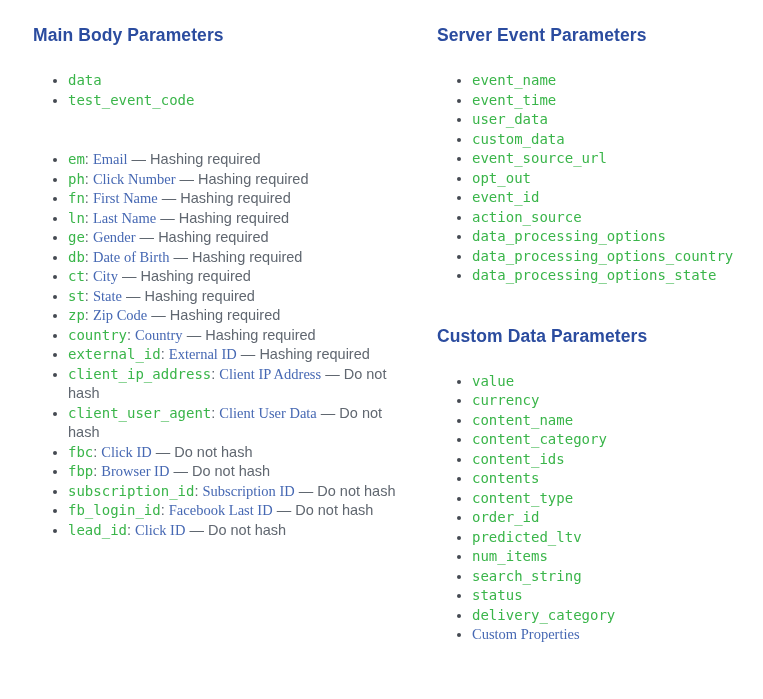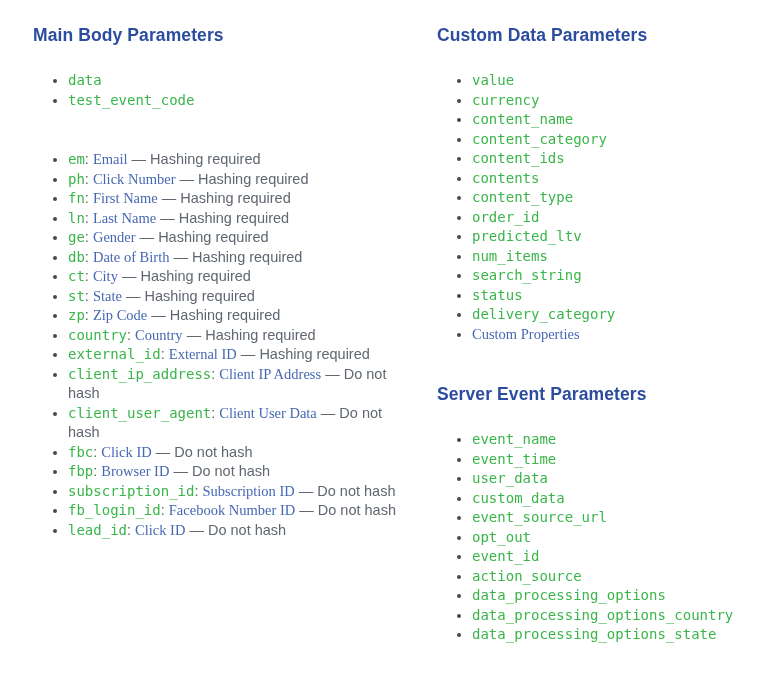--- a/index.html
+++ b/index.html
@@ -92,55 +92,55 @@
           <li><code class="param-code">ct</code><span class="separator">: </span><a class="param-link">City</a><span class="param-note"> — Hashing required</span></li>
           <li><code class="param-code">st</code><span class="separator">: </span><a class="param-link">State</a><span class="param-note"> — Hashing required</span></li>
           <li><code class="param-code">zp</code><span class="separator">: </span><a class="param-link">Zip Code</a><span class="param-note"> — Hashing required</span></li>
           <li><code class="param-code">country</code><span class="separator">: </span><a class="param-link">Country</a><span class="param-note"> — Hashing required</span></li>
           <li><code class="param-code">external_id</code><span class="separator">: </span><a class="param-link">External ID</a><span class="param-note"> — Hashing required</span></li>
           <li><code class="param-code">client_ip_address</code><span class="separator">: </span><a class="param-link">Client IP Address</a><span class="param-note"> — Do not hash</span></li>
           <li><code class="param-code">client_user_agent</code><span class="separator">: </span><a class="param-link">Client User Data</a><span class="param-note"> — Do not hash</span></li>
           <li><code class="param-code">fbc</code><span class="separator">: </span><a class="param-link">Click ID</a><span class="param-note"> — Do not hash</span></li>
           <li><code class="param-code">fbp</code><span class="separator">: </span><a class="param-link">Browser ID</a><span class="param-note"> — Do not hash</span></li>
           <li><code class="param-code">subscription_id</code><span class="separator">: </span><a class="param-link">Subscription ID</a><span class="param-note"> — Do not hash</span></li>
-          <li><code class="param-code">fb_login_id</code><span class="separator">: </span><a class="param-link">Facebook Number ID</a><span class="param-note"> — Do not hash</span></li>
+          <li><code class="param-code">fb_login_id</code><span class="separator">: </span><a class="param-link">Facebook Last ID</a><span class="param-note"> — Do not hash</span></li>
           <li><code class="param-code">lead_id</code><span class="separator">: </span><a class="param-link">Click ID</a><span class="param-note"> — Do not hash</span></li>
         </ul>
     </section>
   </div>
   <div class="col">
+    <section>
+      <h3 class="section-title">Server Event Parameters</h3>
+      <ul class="param-list">
+          <li><code class="param-code">event_name</code></li>
+          <li><code class="param-code">event_time</code></li>
+          <li><code class="param-code">user_data</code></li>
+          <li><code class="param-code">custom_data</code></li>
+          <li><code class="param-code">event_source_url</code></li>
+          <li><code class="param-code">opt_out</code></li>
+          <li><code class="param-code">event_id</code></li>
+          <li><code class="param-code">action_source</code></li>
+          <li><code class="param-code">data_processing_options</code></li>
+          <li><code class="param-code">data_processing_options_country</code></li>
+          <li><code class="param-code">data_processing_options_state</code></li>
+        </ul>
+    </section>
     <section>
       <h3 class="section-title">Custom Data Parameters</h3>
       <ul class="param-list">
           <li><code class="param-code">value</code></li>
           <li><code class="param-code">currency</code></li>
           <li><code class="param-code">content_name</code></li>
           <li><code class="param-code">content_category</code></li>
           <li><code class="param-code">content_ids</code></li>
           <li><code class="param-code">contents</code></li>
           <li><code class="param-code">content_type</code></li>
           <li><code class="param-code">order_id</code></li>
           <li><code class="param-code">predicted_ltv</code></li>
           <li><code class="param-code">num_items</code></li>
           <li><code class="param-code">search_string</code></li>
           <li><code class="param-code">status</code></li>
           <li><code class="param-code">delivery_category</code></li>
           <li><a class="param-link">Custom Properties</a></li>
         </ul>
     </section>
-    <section>
-      <h3 class="section-title">Server Event Parameters</h3>
-      <ul class="param-list">
-          <li><code class="param-code">event_name</code></li>
-          <li><code class="param-code">event_time</code></li>
-          <li><code class="param-code">user_data</code></li>
-          <li><code class="param-code">custom_data</code></li>
-          <li><code class="param-code">event_source_url</code></li>
-          <li><code class="param-code">opt_out</code></li>
-          <li><code class="param-code">event_id</code></li>
-          <li><code class="param-code">action_source</code></li>
-          <li><code class="param-code">data_processing_options</code></li>
-          <li><code class="param-code">data_processing_options_country</code></li>
-          <li><code class="param-code">data_processing_options_state</code></li>
-        </ul>
-    </section>
   </div>
 </div>
 
 </body></html>

